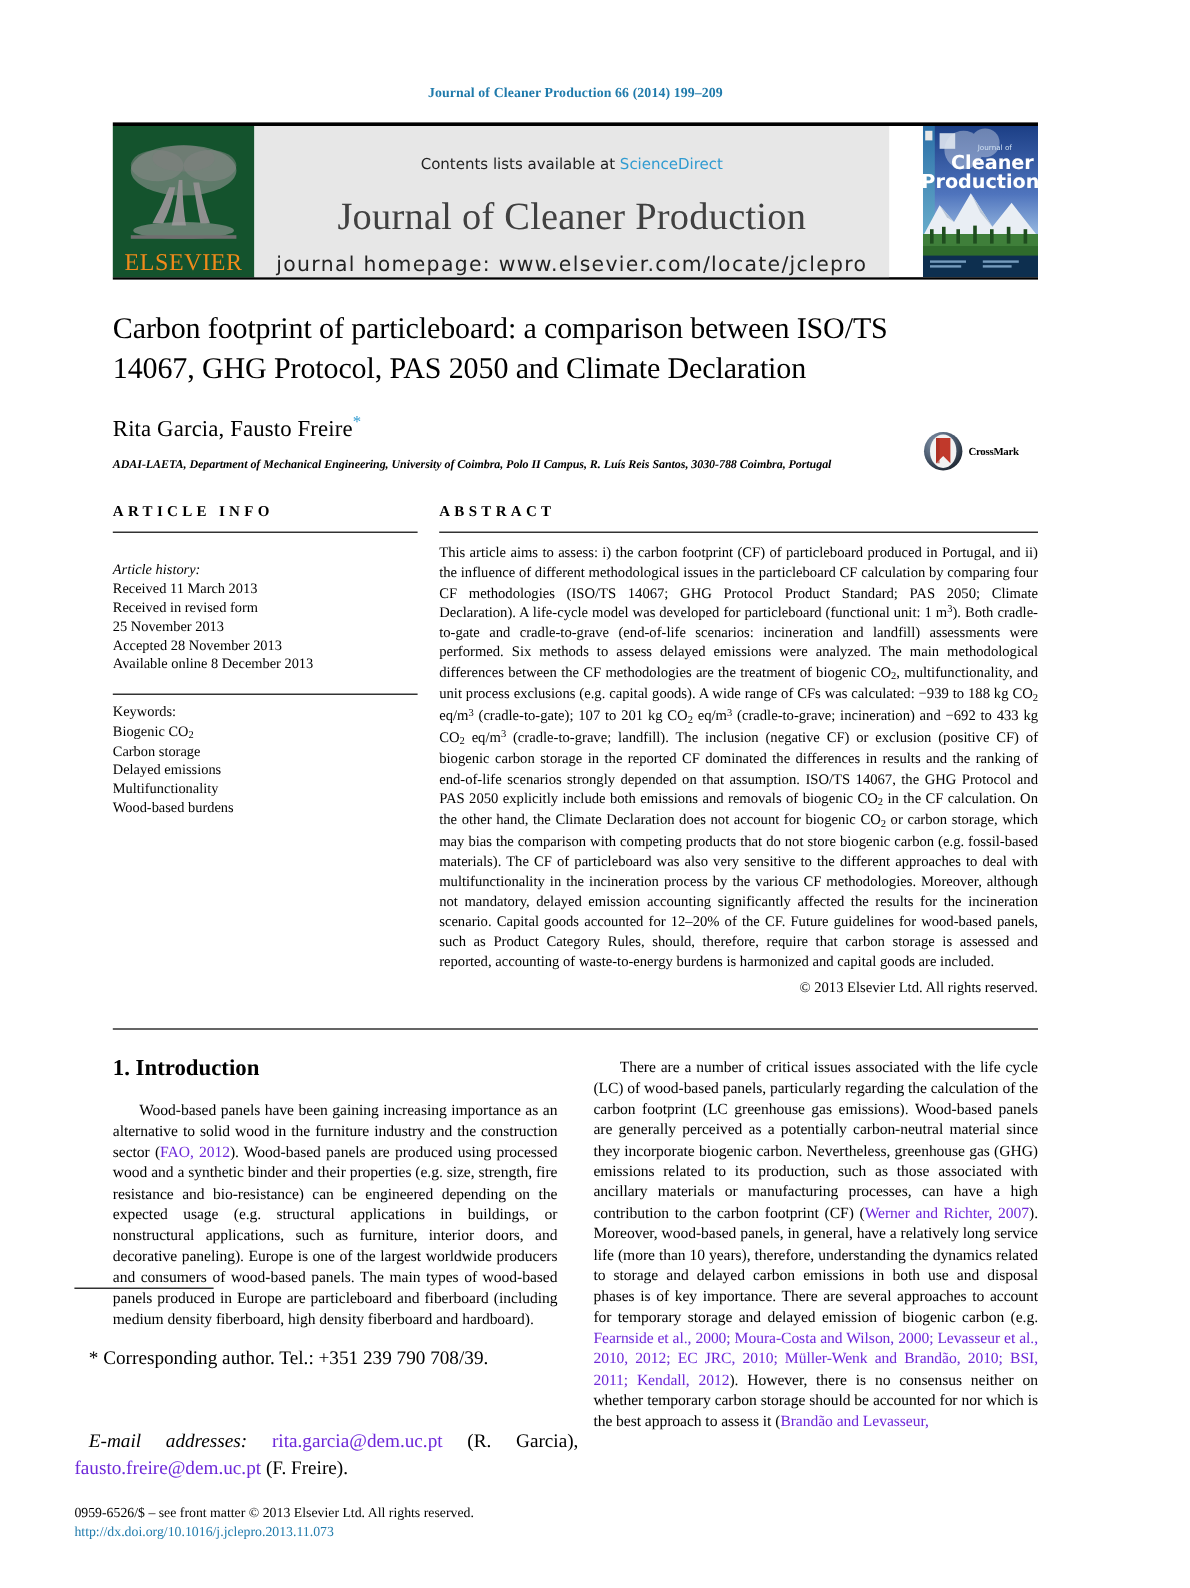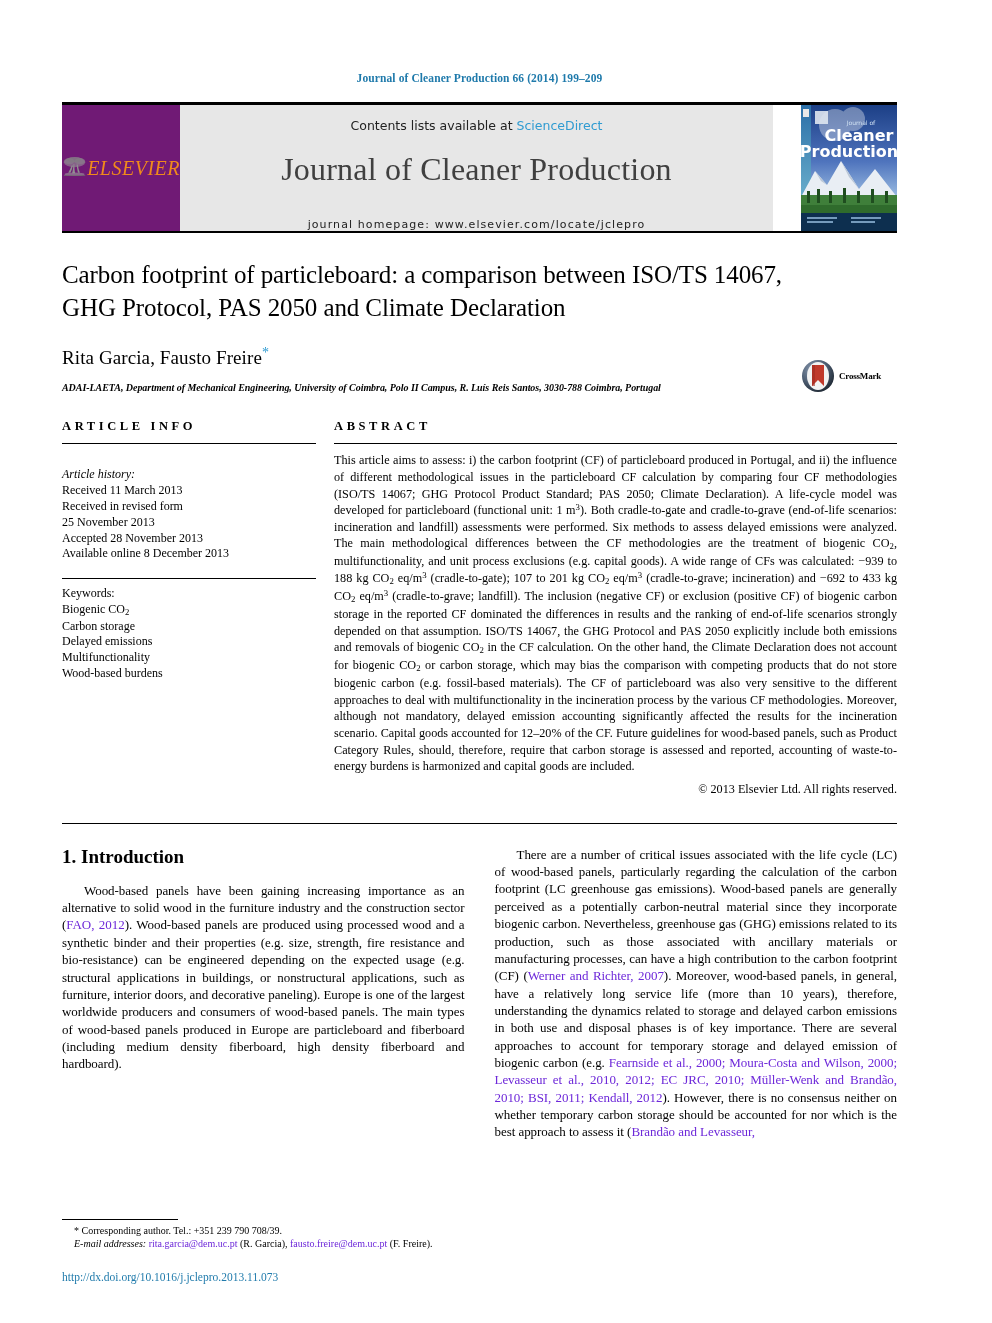--- a/index.html
+++ b/index.html
@@ -13,21 +13,21 @@
     font-family: "Liberation Serif", "DejaVu Serif", serif;
     color: #000000;
     position: relative;
     overflow: hidden;
   }
   .page {
     width: 959px;
     height: 1323px;
     position: relative;
     box-sizing: border-box;
-    padding: 0 62px;
+    padding: 0 94px;
   }
 
   
   .running-head {
     text-align: center;
     color: #1f7aab;
     font-size: 11.5px;
     font-weight: bold;
     padding-top: 72px;
     letter-spacing: .1px;
@@ -38,26 +38,25 @@
     margin-top: 18px;
     border-top: 3px solid #000;
     height: 126px;
     display: flex;
     align-items: stretch;
   }
   .elsevier-logo {
     width: 118px;
     flex: 0 0 118px;
     display: flex;
-    flex-direction: row;
+    flex-direction: column;
     align-items: center;
     justify-content: flex-end;
     padding-bottom: 2px;
-    background: #701a75;
-    font-style: italic;
+    background: #14532d;
   }
   .tree-svg { display:block; }
   .elsevier-word {
     font-family: "Liberation Serif", serif;
     font-size: 20px;
     letter-spacing: .5px;
     color: #f08a1b;
     line-height: 1;
     margin-top: 1px;
   }
@@ -80,22 +79,22 @@
   }
   .journal-title {
     font-family: "Liberation Serif", "DejaVu Serif", serif;
     font-size: 32px;
     margin-top: 18px;
     color: #404040;
     letter-spacing: .2px;
   }
   .homepage-line {
     font-family: "DejaVu Sans", "Liberation Sans", sans-serif;
-    font-size: 11px;
-    margin-top: 30px;
+    font-size: 17px;
+    margin-top: 12px;
     letter-spacing: 1.1px;
     color: #222;
   }
   .cover-thumb {
     width: 96px;
     flex: 0 0 96px;
     position: relative;
     overflow: hidden;
     margin-left: 28px;
   }
@@ -226,23 +225,24 @@
     left: 62px;
     bottom: 38px;
     width: 420px;
   }
   .fn-rule {
     width: 116px;
     border-top: 1.1px solid #000;
     margin-bottom: 4px;
   }
   .fn-line {
-    font-size: 10px;
+    font-size: 16px;
     line-height: 1.36;
     text-align: justify;
+    margin-top: 48px;
   }
   .fn-line .it { font-style: italic; }
   .fn-indent { text-indent: 12px; }
   .issn-block {
     margin-top: 18px;
     font-size: 11.5px;
     line-height: 1.4;
   }
   .doi { color: #1f7aab; }
 </style>
@@ -400,17 +400,18 @@
     <div class="col">
       <p class="body-p"><span>There are a number of critical issues associated with the life cycle (LC) of wood-based panels, particularly regarding the calculation of the carbon footprint (LC greenhouse gas emissions). Wood-based panels are generally perceived as a potentially carbon-neutral material since they incorporate biogenic carbon. Nevertheless, greenhouse gas (GHG) emissions related to its production, such as those associated with ancillary materials or manufacturing processes, can have a high contribution to the carbon footprint (CF) (</span><span class="ref">Werner and Richter, 2007</span><span>). Moreover, wood-based panels, in general, have a relatively long service life (more than 10 years), therefore, understanding the dynamics related to storage and delayed carbon emissions in both use and disposal phases is of key importance. There are several approaches to account for temporary storage and delayed emission of biogenic carbon (e.g. </span><span class="ref">Fearnside et al., 2000; Moura-Costa and Wilson, 2000; Levasseur et al., 2010, 2012; EC JRC, 2010; Müller-Wenk and Brandão, 2010; BSI, 2011; Kendall, 2012</span><span>). However, there is no consensus neither on whether temporary carbon storage should be accounted for nor which is the best approach to assess it (</span><span class="ref">Brandão and Levasseur,</span></p>
     </div>
   </div>
 
   <div class="footnotes">
     <div class="fn-rule"></div>
     <div class="fn-line fn-indent">* Corresponding author. Tel.: +351 239 790 708/39.</div>
     <div class="fn-line fn-indent"><span class="it">E-mail addresses:</span> <span class="ref">rita.garcia@dem.uc.pt</span><span> (R. Garcia), </span><span class="ref">fausto.freire@dem.uc.pt</span> <span>(F. Freire).</span></div>
     <div class="issn-block">
+      <div>0959-6526/$ – see front matter © 2013 Elsevier Ltd. All rights reserved.</div>
       <div class="doi">http://dx.doi.org/10.1016/j.jclepro.2013.11.073</div>
     </div>
   </div>
 
 </div>
 
 </body></html>

